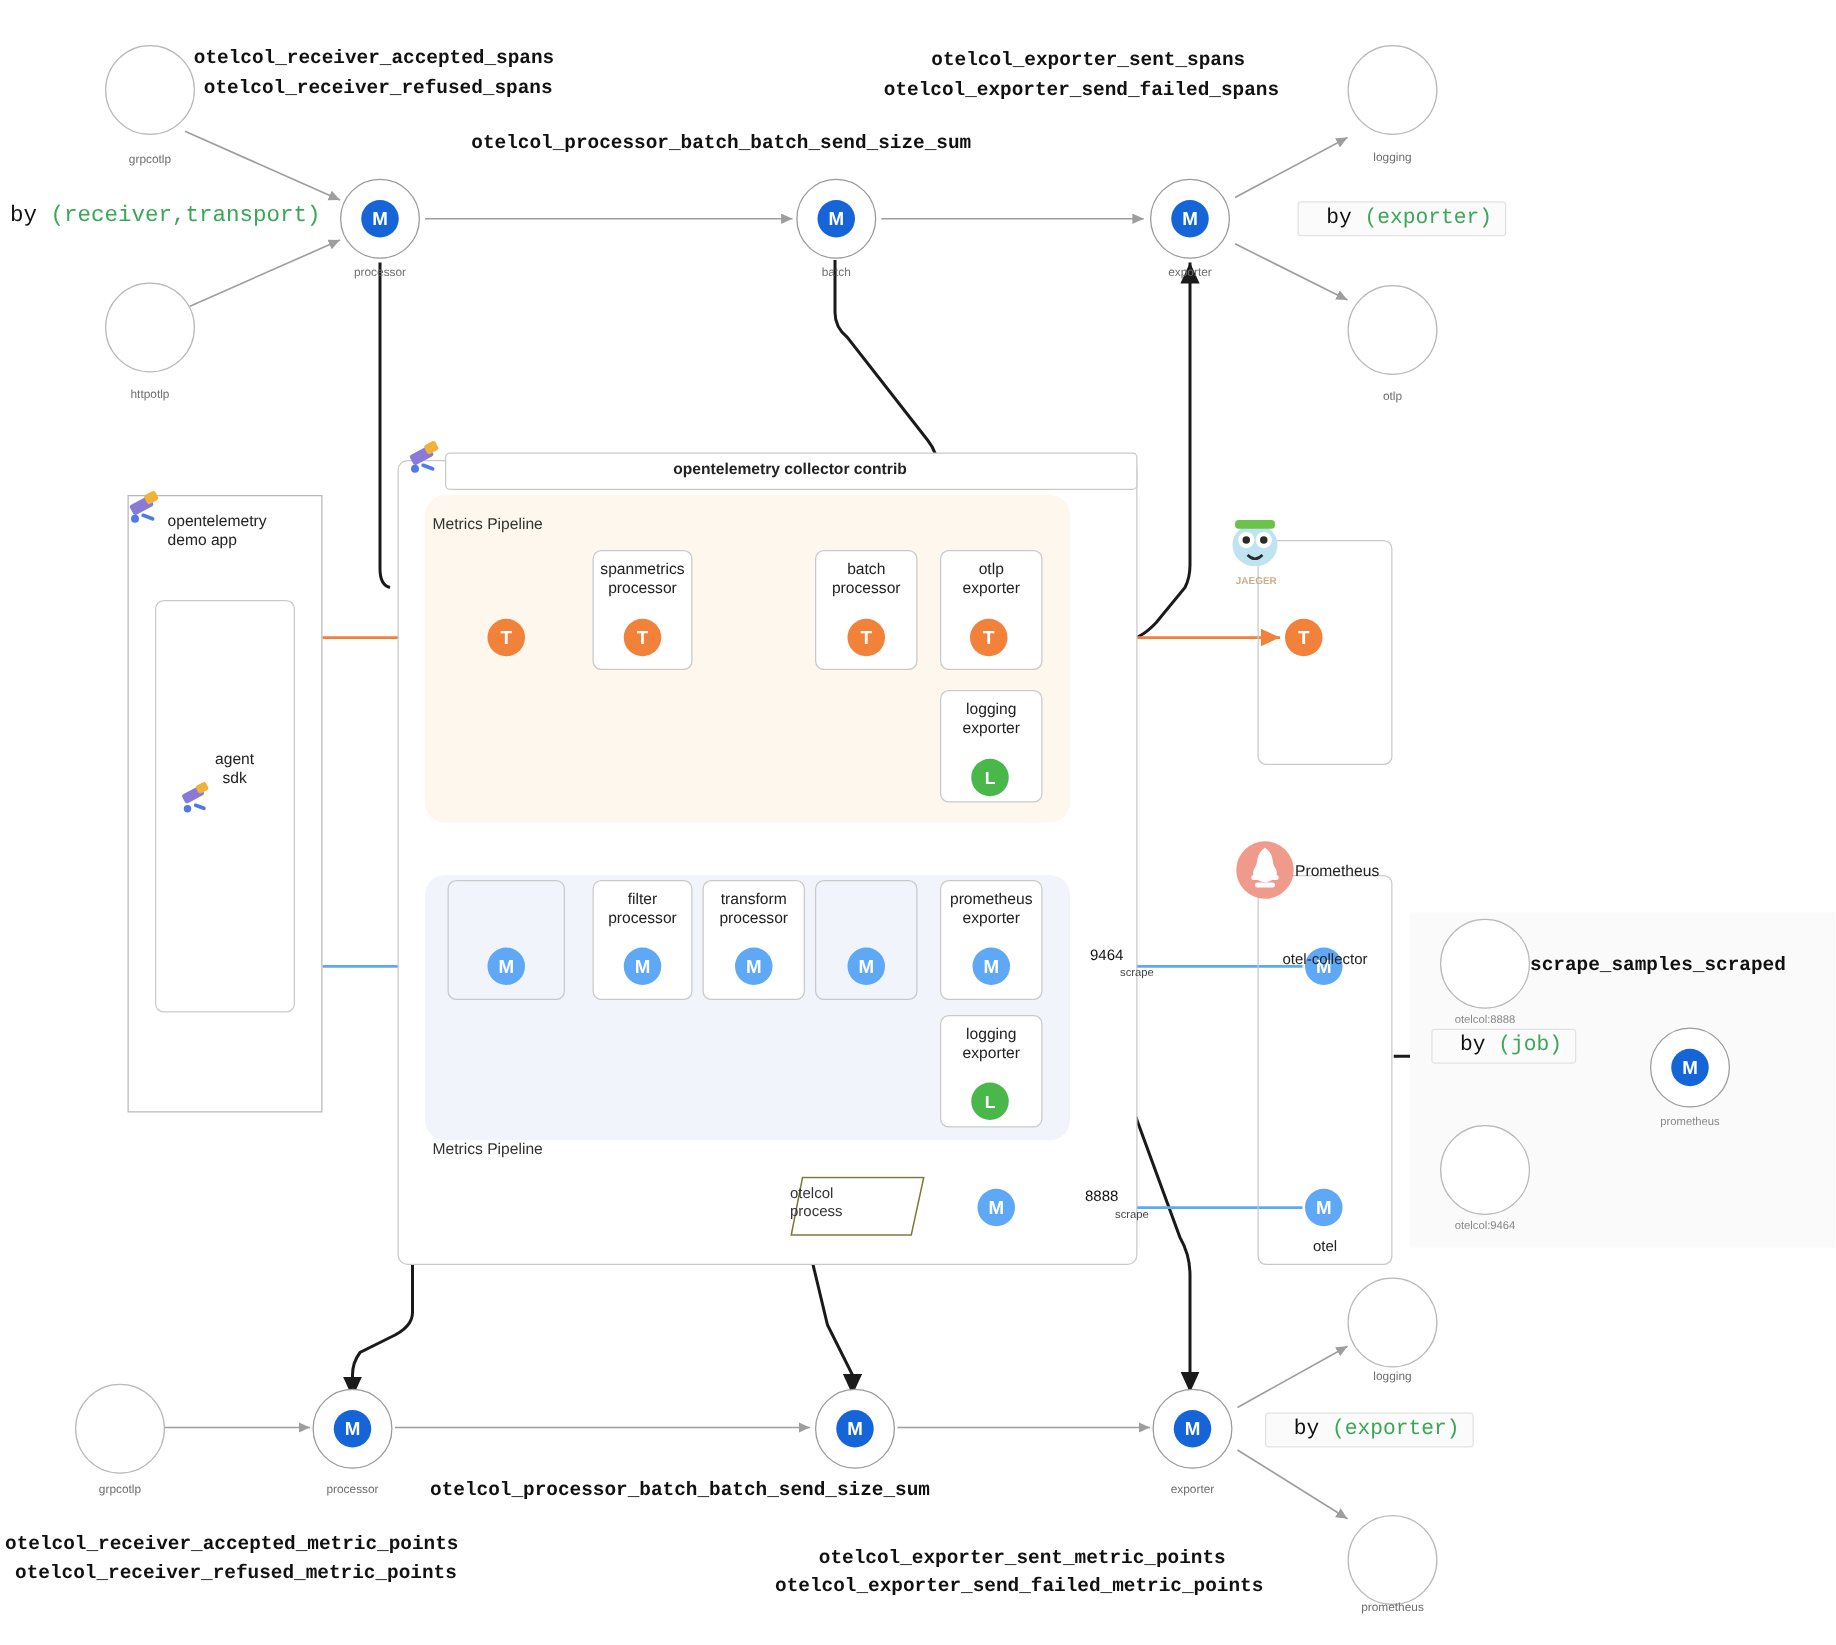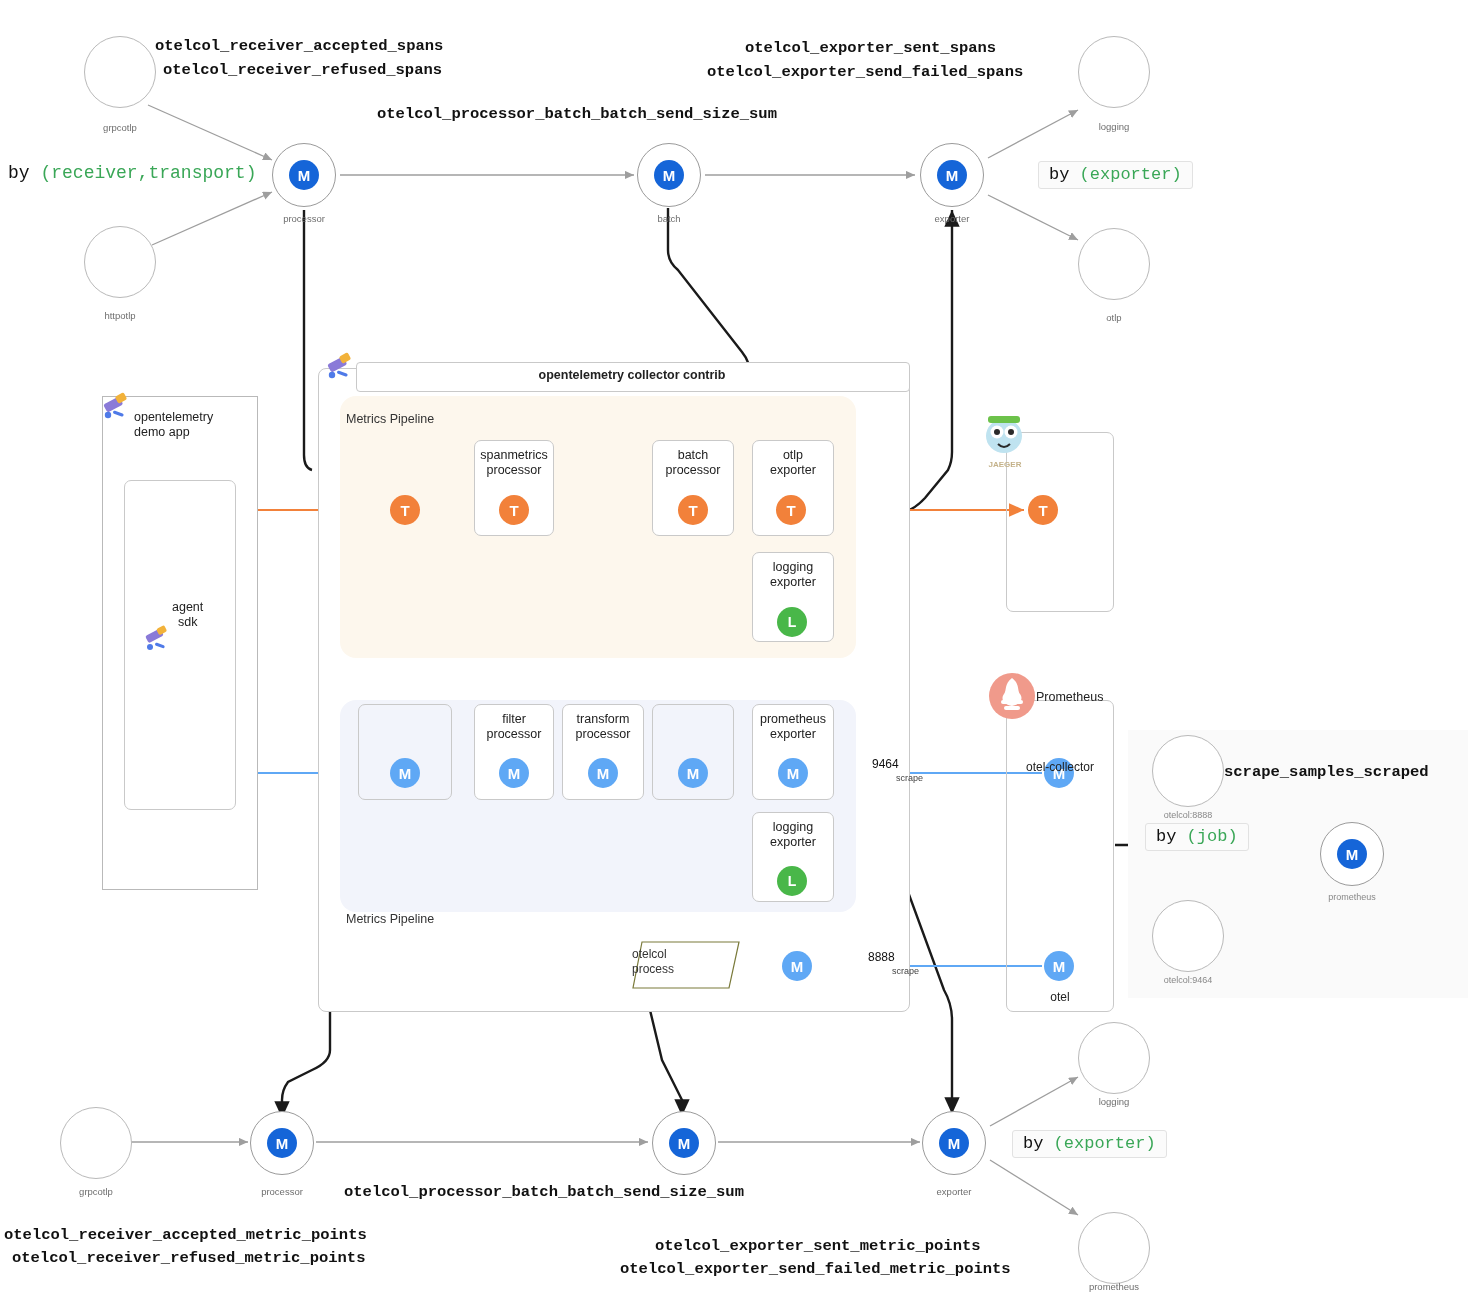--- a/index.html
+++ b/index.html
@@ -34,21 +34,21 @@
     white-space: nowrap;
     line-height: 21px;
   }
   .by-box {
     font-family: "Liberation Mono", monospace;
     font-size: 17px;
     color: #111111;
     background: #fbfbfb;
     border: 1px solid #e2e2e2;
     border-radius: 3px;
-    padding: 3px 10px 4px 10px;
+    padding: 3px 10px 4px 22px;
     white-space: nowrap;
     text-align: center;
   }
   .by-box .arg { color: #3aa757; }
   .by-plain {
     font-family: Liberation Mono, monospace;
     font-size: 18px;
     color: #111111;
     white-space: nowrap;
   }

